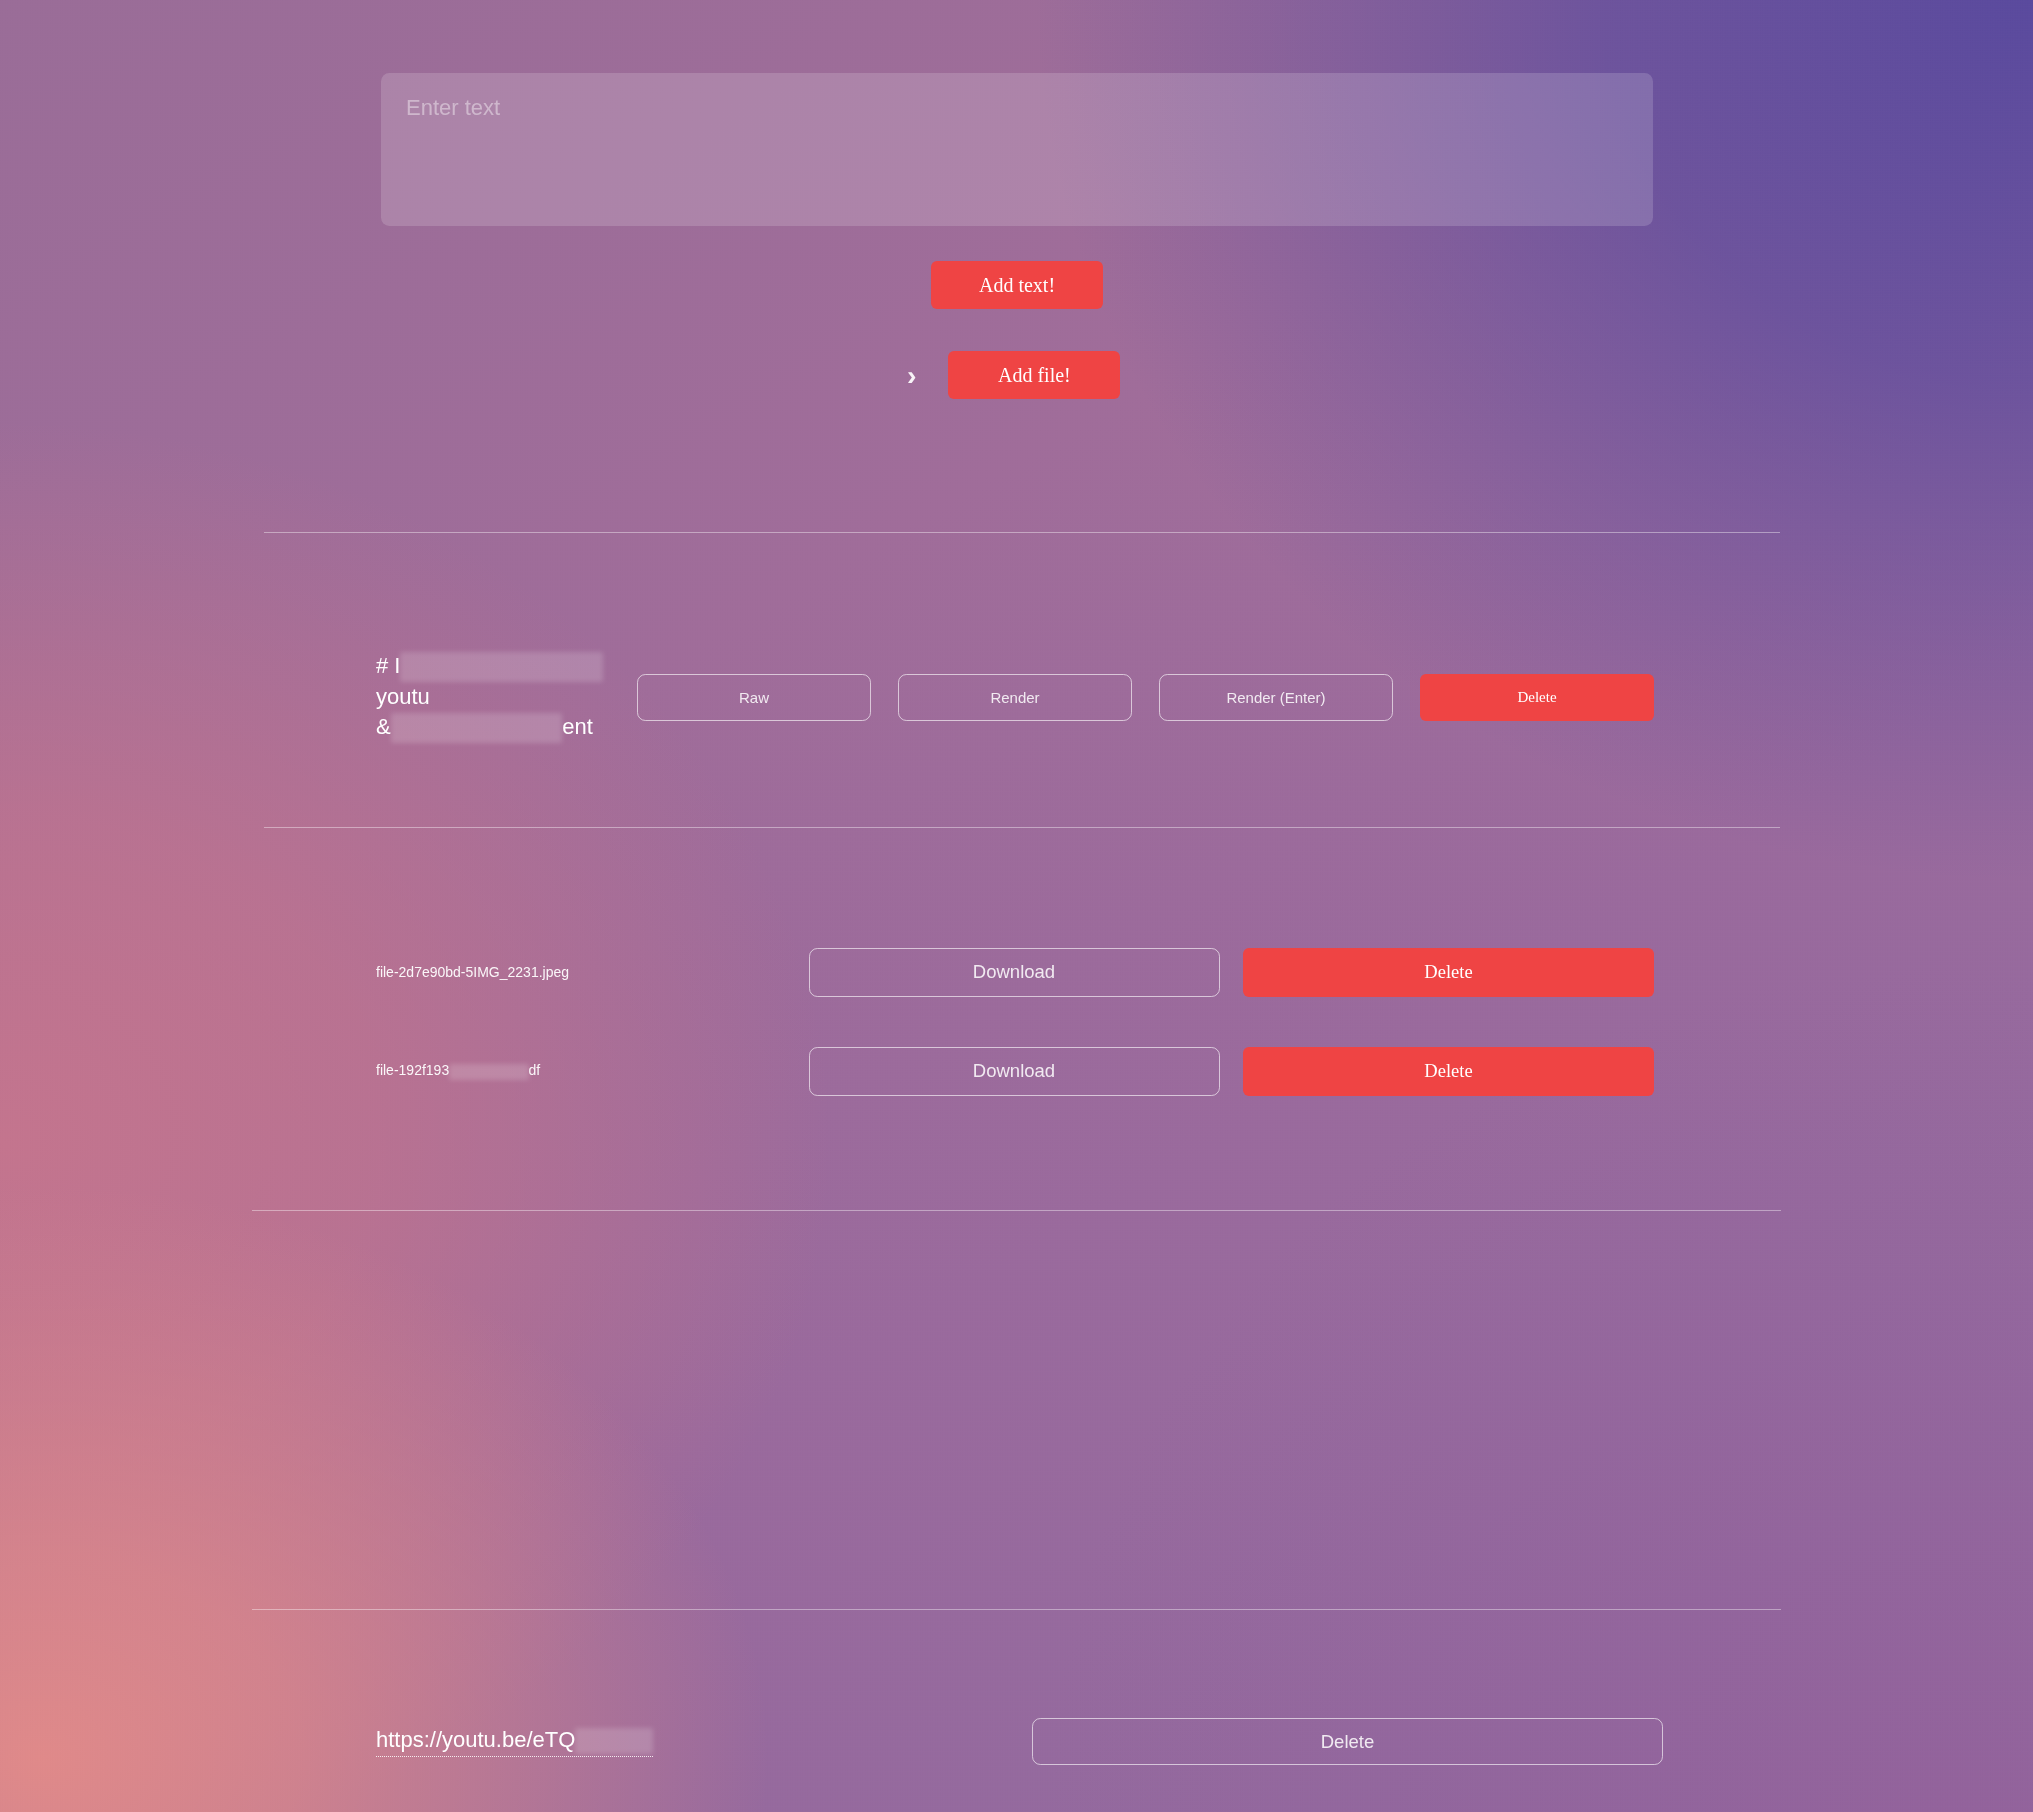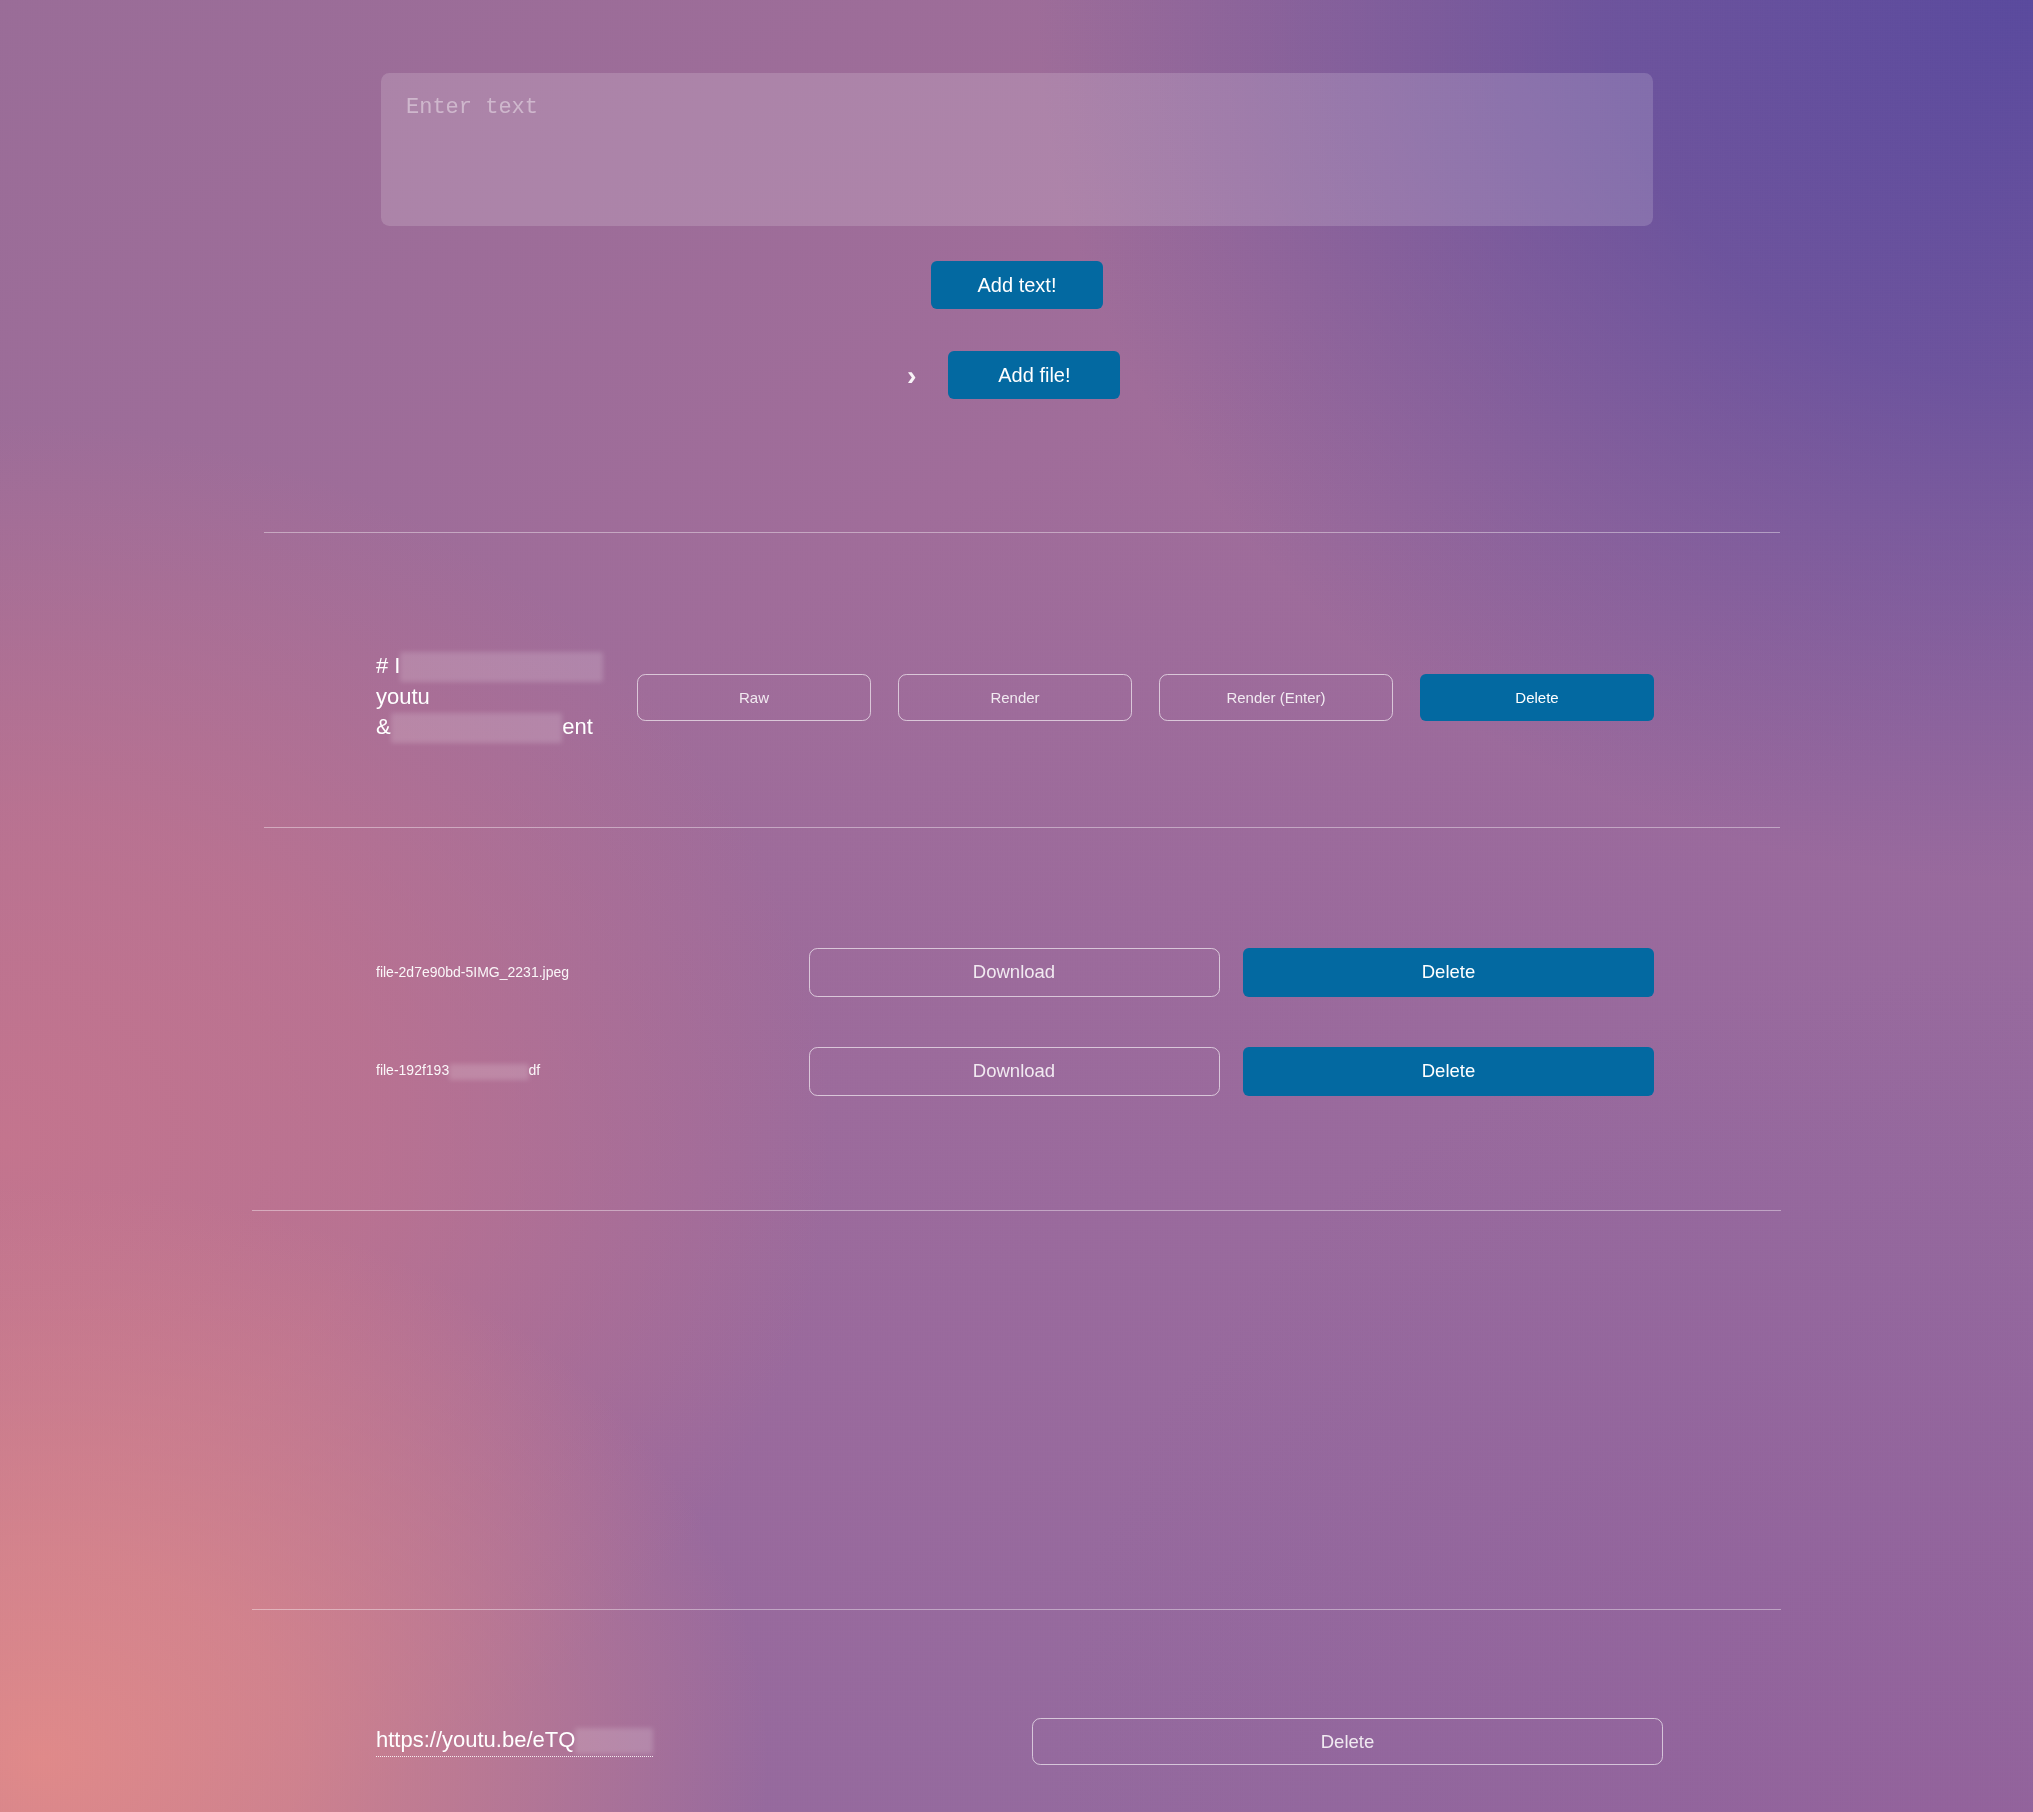--- a/index.html
+++ b/index.html
@@ -51,36 +51,37 @@
     font-size: 20px;
     line-height: 1;
     cursor: pointer;
     text-align: center;
     display: flex;
     align-items: center;
     justify-content: center;
     white-space: nowrap;
   }
   .btn-primary {
-    background: #0369a1;
+    background: #ef4444;
+    font-family: Liberation Serif, serif;
   }
   .btn-outline {
     background: transparent;
     border: 1.3px solid rgba(255,255,255,0.62);
     color: rgba(255,255,255,0.86);
     border-radius: 8.4px;
   }
 
   .field {
     width: 100%;
     background: rgba(255,255,255,0.16);
     border: none;
     border-radius: 8.4px;
     color: #ffffff;
-    font-family: Liberation Mono, monospace;
+    font-family: Liberation Sans, sans-serif;
     font-size: 22px;
     padding: 22px 25px;
     resize: none;
     outline: none;
   }
   .field::placeholder { color: rgba(255,255,255,0.42); }
 
   .divider {
     height: 1.3px;
     background: rgba(255,255,255,0.40);

